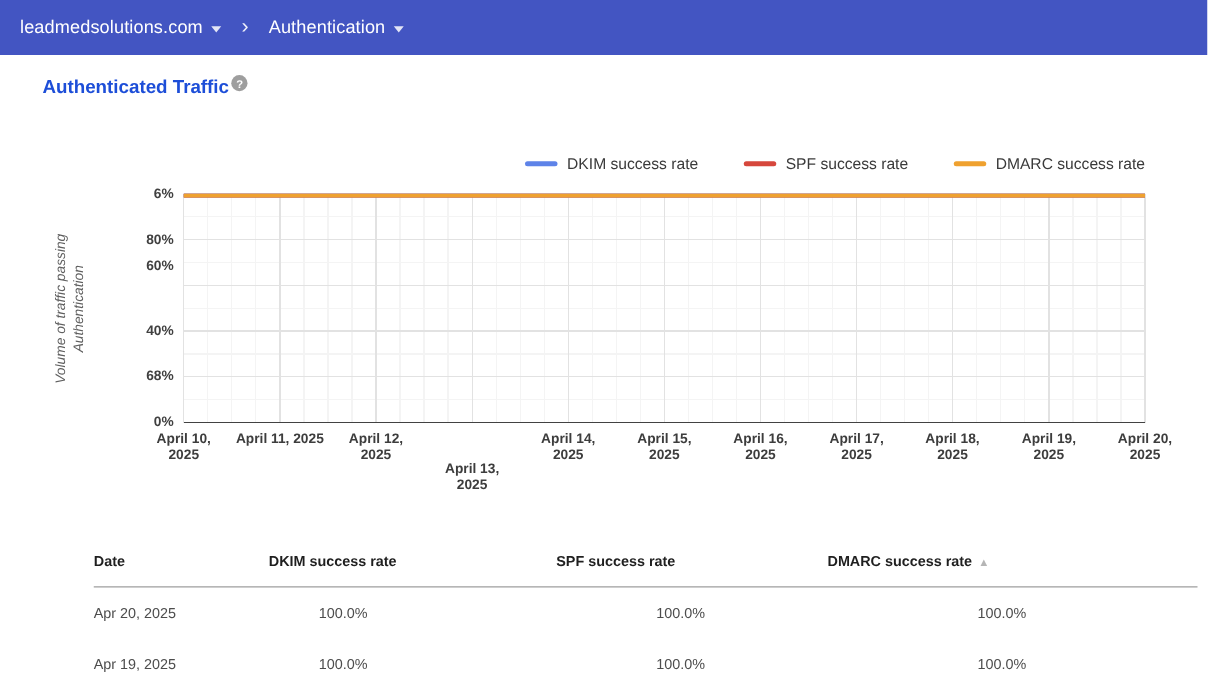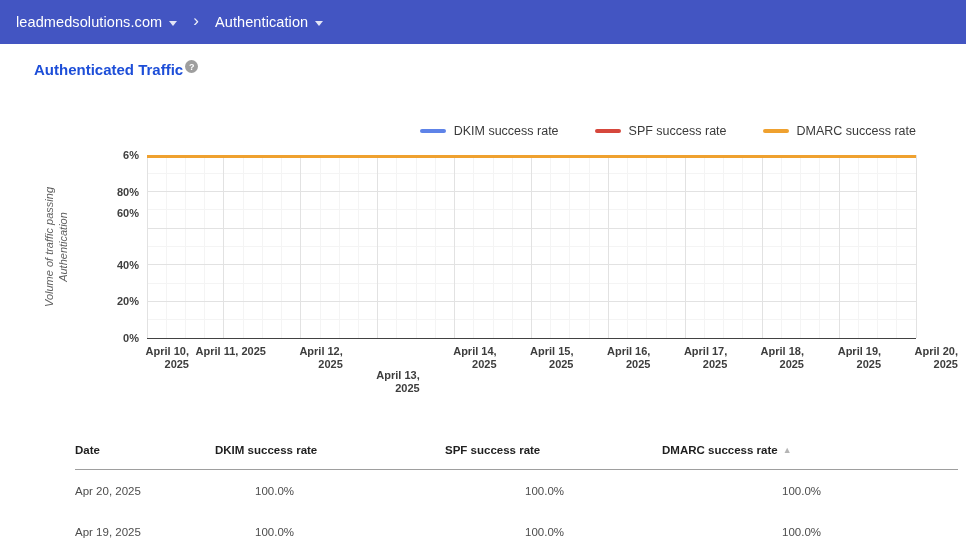--- a/index.html
+++ b/index.html
@@ -26,21 +26,21 @@
   
   .legend { position:absolute; top:124px; right:50px; display:flex; gap:36px; }
   .legend-item { display:flex; align-items:center; font-size:12.5px; color:#3a3a3a; }
   .legend-swatch { width:26px; height:4px; border-radius:2px; margin-right:8px; }
 
   
   .chart-region { position:absolute; left:147px; top:155px; width:769px; height:183px; }
   .chart-region svg { position:absolute; left:0; top:0; overflow:visible; }
   .y-tick { position:absolute; left:-92px; width:84px; text-align:right; font-size:11px;
     font-weight:700; color:#404040; }
-  .x-tick { position:absolute; top:190px; width:84px; text-align:right; font-size:11px;
+  .x-tick { position:absolute; top:190px; width:84px; text-align:center; font-size:11px;
     font-weight:700; color:#3d3d3d; line-height:13px; }
   .y-axis-title { position:absolute; width:220px; height:30px; left:-200px; top:77px;
     transform:rotate(-90deg); text-align:center; font-style:italic; font-size:11px;
     color:#5f5f5f; line-height:14px; }
 
   
   .data-table { position:absolute; left:75px; top:441px; width:883px; }
   .t-head { display:flex; align-items:flex-start; padding-top:3px; height:29px;
     border-bottom:1px solid #9e9e9e; }
   .t-head-cell { font-size:11.5px; font-weight:700; color:#1f1f1f; display:flex;
@@ -142,21 +142,21 @@
         <line x1="0" y1="109.8" x2="769" y2="109.8" stroke="#e2e2e2" stroke-width="1" shape-rendering="crispEdges"></line>
         <line x1="0" y1="73.2" x2="769" y2="73.2" stroke="#e2e2e2" stroke-width="1" shape-rendering="crispEdges"></line>
         <line x1="0" y1="36.599999999999994" x2="769" y2="36.599999999999994" stroke="#e2e2e2" stroke-width="1" shape-rendering="crispEdges"></line>
         <line x1="0" y1="0" x2="769" y2="0" stroke="#e2e2e2" stroke-width="1" shape-rendering="crispEdges"></line>
         <line x1="0" y1="183" x2="769" y2="183" stroke="#424242" stroke-width="1" shape-rendering="crispEdges"></line>
         <polyline points="0,1.5 76.9,1.5 153.8,1.5 230.7,1.5 307.6,1.5 384.5,1.5 461.4,1.5 538.3,1.5 615.2,1.5 692.1,1.5 769,1.5" fill="none" stroke="#5e83e8" stroke-width="3"></polyline>
         <polyline points="0,1.5 76.9,1.5 153.8,1.5 230.7,1.5 307.6,1.5 384.5,1.5 461.4,1.5 538.3,1.5 615.2,1.5 692.1,1.5 769,1.5" fill="none" stroke="#d6473c" stroke-width="3"></polyline>
         <polyline points="0,1.5 76.9,1.5 153.8,1.5 230.7,1.5 307.6,1.5 384.5,1.5 461.4,1.5 538.3,1.5 615.2,1.5 692.1,1.5 769,1.5" fill="none" stroke="#efa12f" stroke-width="3"></polyline>
       </svg>
   <div class="y-tick" style="top: 177px;">0%</div>
-      <div class="y-tick" style="top: 140.4px;">20%</div>
+      <div class="y-tick" style="top: 140.4px;">68%</div>
       <div class="y-tick" style="top: 103.8px;">40%</div>
       <div class="y-tick" style="top: 52px;">60%</div>
       <div class="y-tick" style="top: 30.6px;">80%</div>
       <div class="y-tick" style="top: -6px;">6%</div>
       <div class="x-tick" style="left: -42px;">
         <div>April 10,</div>
         <div>2025</div>
       </div>
       <div class="x-tick" style="left: 34.9px;">
         <div>April 11, 2025</div>

